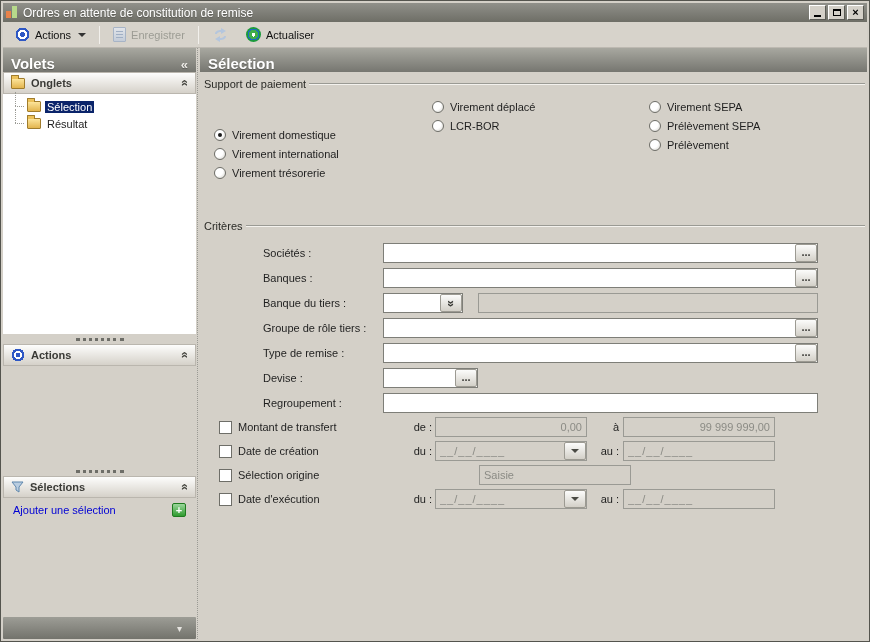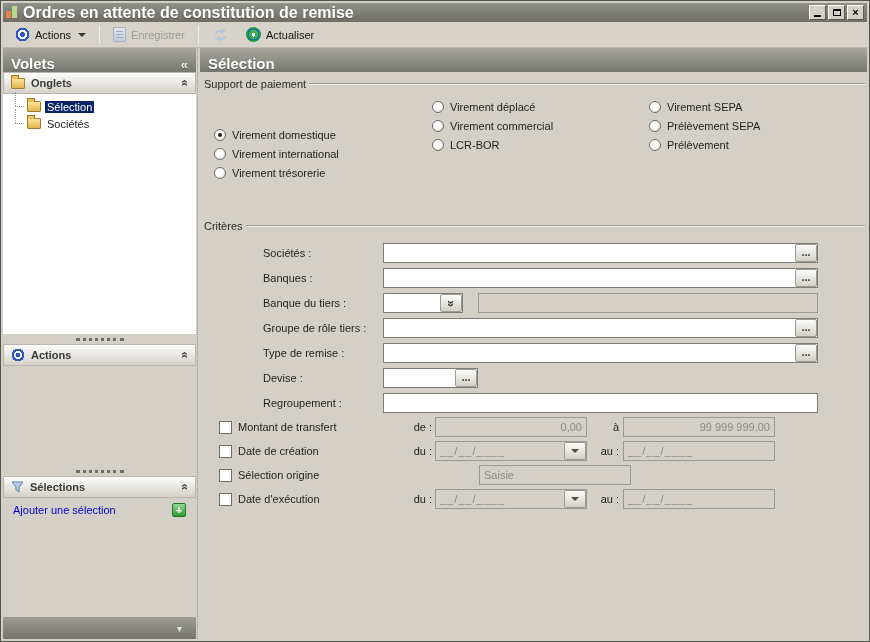--- a/index.html
+++ b/index.html
@@ -8,21 +8,21 @@
 
   .window { width:870px; height:642px; background:#d4d0c8; border:1px solid #54544e;
             padding:2px; display:flex; flex-direction:column; position:relative; }
 
   
   .titlebar { height:19px; background:linear-gradient(180deg,#90908a,#6e6e66);
               display:flex; align-items:center; padding:0 3px; gap:4px; flex:0 0 auto; }
   .app-icon { width:13px; height:13px; position:relative; flex:0 0 auto; }
   .app-icon .bar-orange { position:absolute; left:0; bottom:1px; width:5px; height:7px; background:#e8824a; }
   .app-icon .bar-green  { position:absolute; left:6px; bottom:1px; width:5px; height:12px; background:#b7d98b; }
-  .title-text { color:#fff; font-weight:bold; font-size:16px; flex:1;
+  .title-text { color:#fff; font-weight:normal; font-size:12px; flex:1;
                 text-shadow:0 1px 1px rgba(0,0,0,.25); white-space:nowrap; overflow:hidden; }
   .win-btns { display:flex; gap:2px; }
   .win-btn { width:17px; height:15px; background:#d4d0c8; border:1px solid;
              border-color:#fff #5a5a54 #5a5a54 #fff; display:flex; align-items:center;
              justify-content:center; font-size:11px; font-weight:bold; color:#000; line-height:1; }
   .glyph-min { width:7px; height:2px; background:#000; margin-top:7px; }
   .glyph-max { width:8px; height:7px; border:1px solid #000; border-top:2px solid #000; }
 
   
   .toolbar { height:26px; background:#d7d3cb; border-bottom:1px solid #bdb9b1;
@@ -193,21 +193,21 @@
         <span>Onglets</span>
         <span class="chev-up">»</span>
       </div>
       <div class="tree">
         <div class="tree-item selected">
           <span class="folder"></span>
           <span class="t-label">Sélection</span>
         </div>
         <div class="tree-item">
           <span class="folder"></span>
-          <span class="t-label">Sociétés</span>
+          <span class="t-label">Résultat</span>
         </div>
       </div>
 
       <div class="hsplit">
           <div class="dots"></div>
         </div>
 
       <div class="panel-hd">
         <span class="icon-target-sm"></span>
         <span>Actions</span>
@@ -266,24 +266,20 @@
               <span>Virement trésorerie</span>
             </div>
           </div>
           <div class="radio-col-2">
             <div class="radio-row">
               <span class="radio"></span>
               <span>Virement déplacé</span>
             </div>
             <div class="radio-row">
               <span class="radio"></span>
-              <span>Virement commercial</span>
-            </div>
-            <div class="radio-row">
-              <span class="radio"></span>
               <span>LCR-BOR</span>
             </div>
           </div>
           <div class="radio-col-3">
             <div class="radio-row">
               <span class="radio"></span>
               <span>Virement SEPA</span>
             </div>
             <div class="radio-row">
               <span class="radio"></span>

